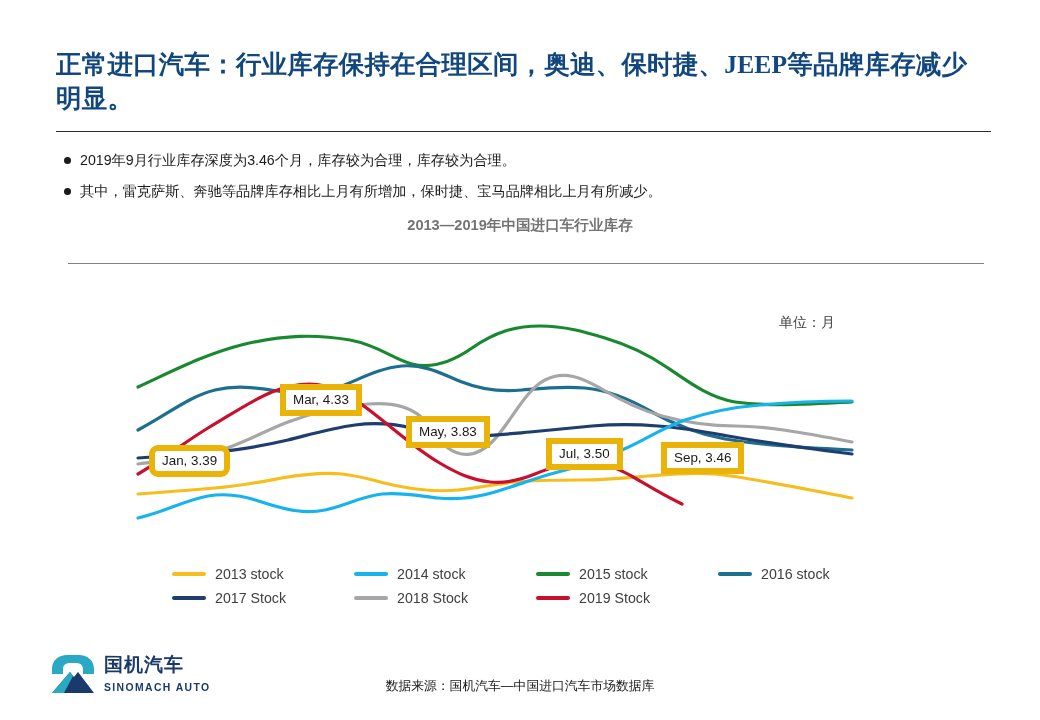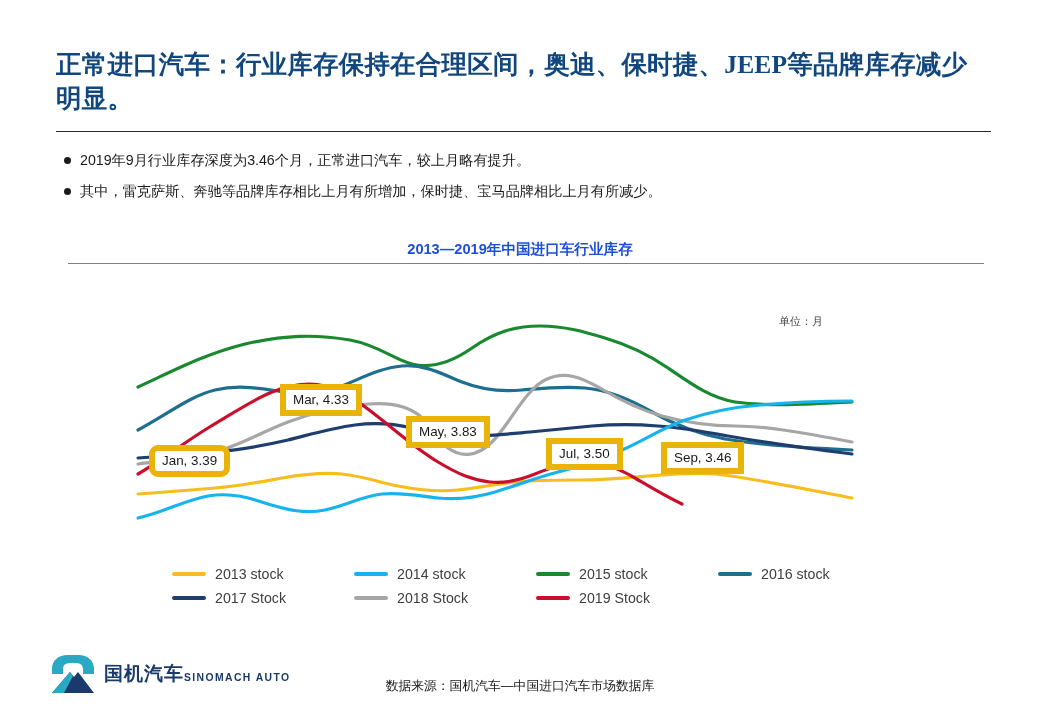--- a/index.html
+++ b/index.html
@@ -71,42 +71,42 @@
   .bullet-text {
     font-size: 14.2px;
     color: #1a1a1a;
     line-height: 1.45;
   }
 
   
   .chart-title {
     position: absolute;
     left: 0;
-    top: 240px;
+    top: 216px;
     width: 1040px;
     text-align: center;
     font-size: 14.6px;
     font-weight: bold;
-    color: #1d4ed8;
+    color: #737373;
   }
   .chart-rule {
     position: absolute;
     left: 68px;
     top: 263px;
     width: 916px;
     height: 1px;
     background: #808080;
   }
 
   
   .unit-note {
     position: absolute;
     left: 779px;
     top: 314px;
-    font-size: 11px;
+    font-size: 14px;
     color: #404040;
   }
 
   
   .chart-area {
     position: absolute;
     left: 0;
     top: 282px;
     width: 1040px;
     height: 260px;
@@ -171,21 +171,21 @@
     align-items: center;
   }
   .logo-mark {
     width: 46px;
     height: 42px;
     margin-right: 8px;
     flex: 0 0 auto;
   }
   .logo-text {
     display: flex;
-    flex-direction: row;
+    flex-direction: column;
     justify-content: center;
   }
   .logo-cn {
     font-size: 19px;
     font-weight: bold;
     color: #1a3a6b;
     line-height: 1.05;
     letter-spacing: 1px;
   }
   .logo-en {
@@ -211,21 +211,21 @@
 <div class="slide">
 
   <div class="title-block">
     <h1 class="slide-title">正常进口汽车：行业库存保持在合理区间，奥迪、保时捷、JEEP等品牌库存减少明显。</h1>
   </div>
   <div class="title-rule"></div>
 
   <div class="bullets">
     <div class="bullet-row">
       <span class="bullet-dot"></span>
-      <span class="bullet-text">2019年9月行业库存深度为3.46个月，正常进口汽车，较上月略有提升。</span>
+      <span class="bullet-text">2019年9月行业库存深度为3.46个月，库存较为合理，库存较为合理。</span>
     </div>
     <div class="bullet-row">
       <span class="bullet-dot"></span>
       <span class="bullet-text">其中，雷克萨斯、奔驰等品牌库存相比上月有所增加，保时捷、宝马品牌相比上月有所减少。</span>
     </div>
   </div>
 
   <div class="chart-title">2013—2019年中国进口车行业库存</div>
   <div class="chart-rule"></div>
 

